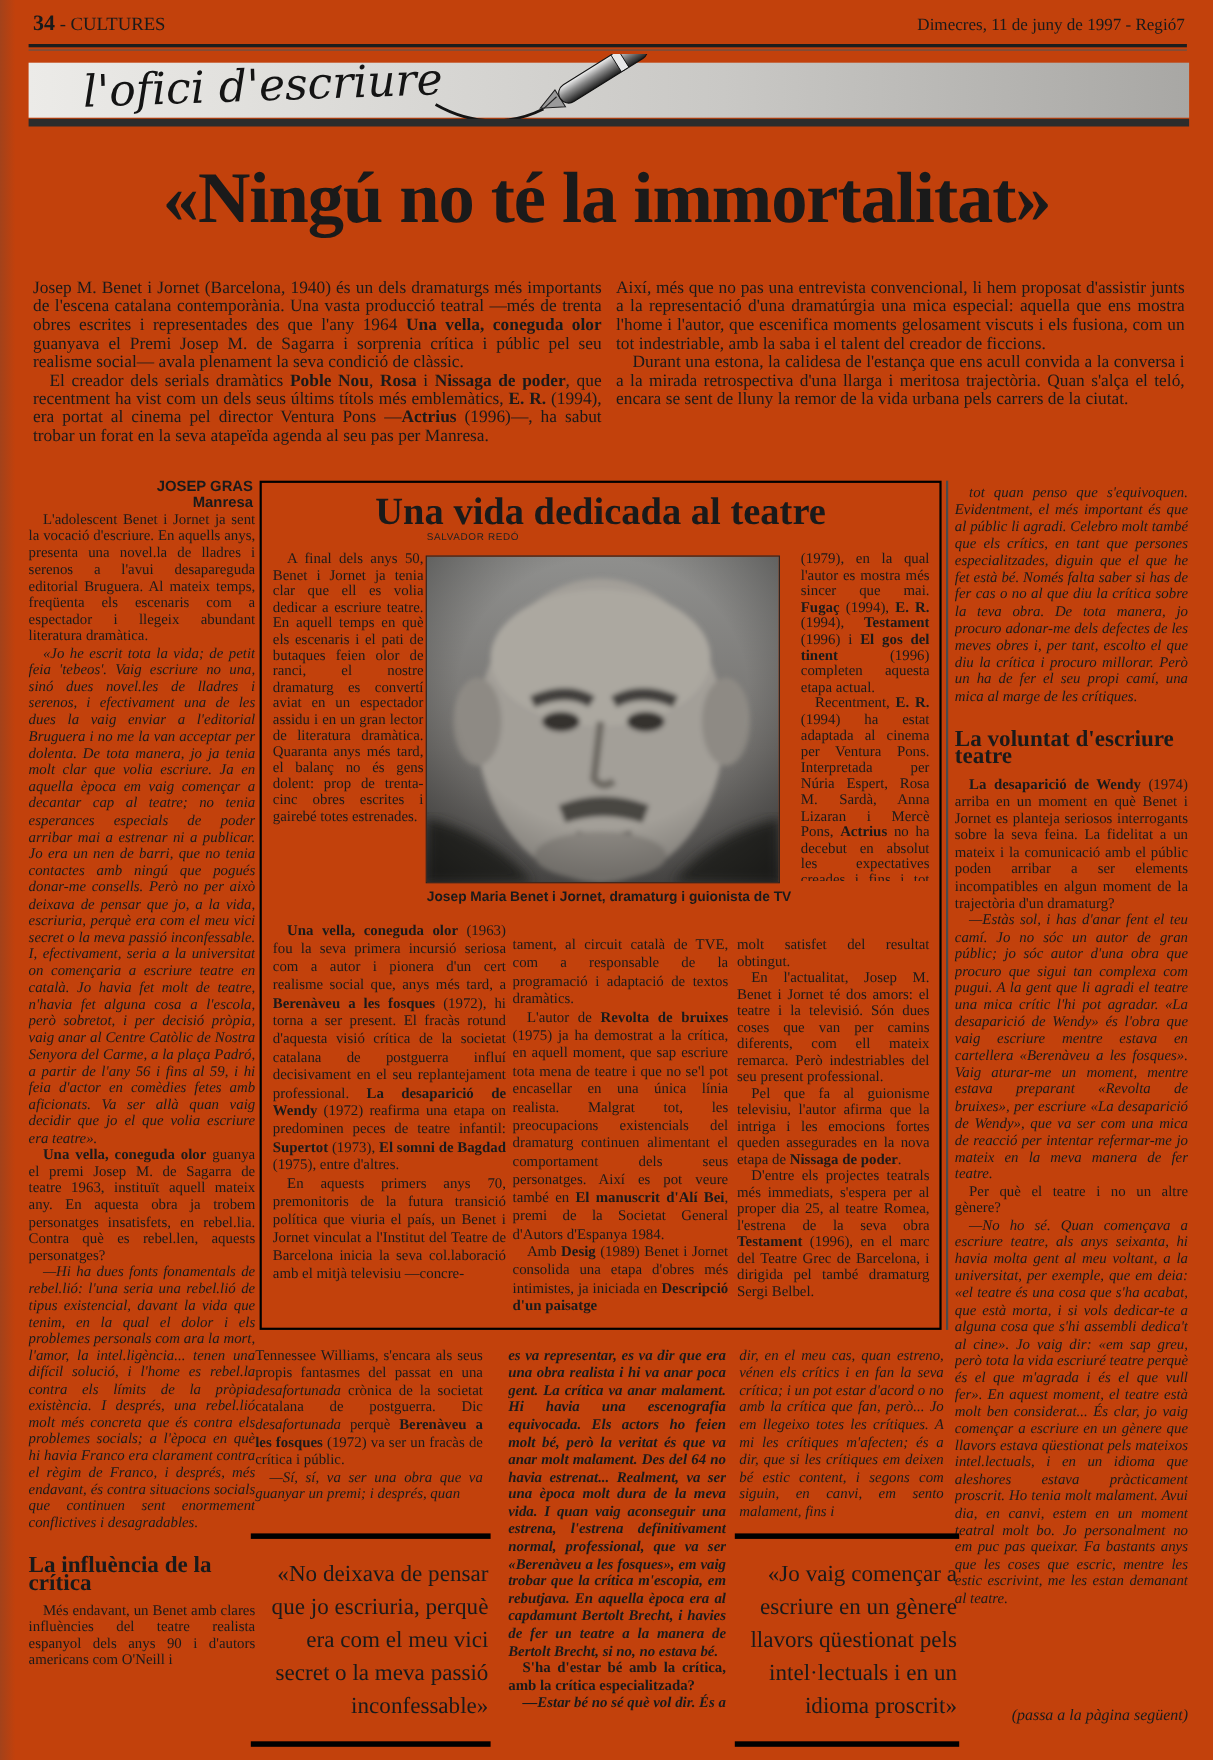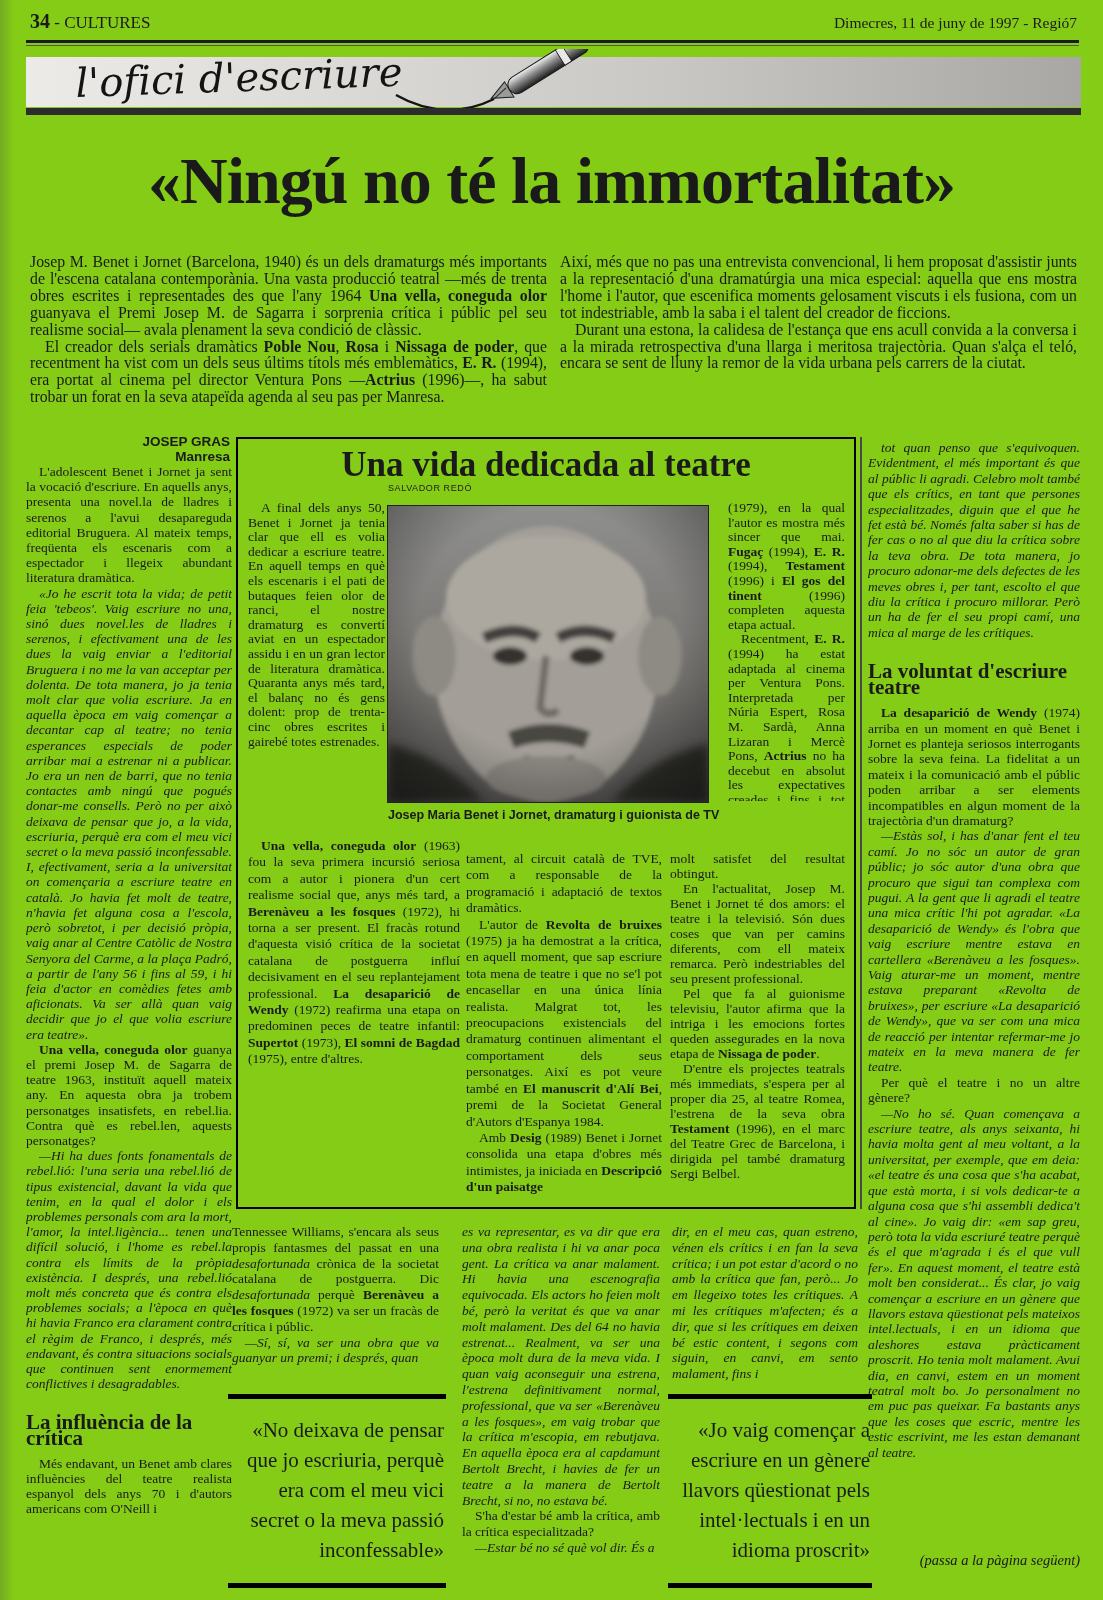--- a/index.html
+++ b/index.html
@@ -1,17 +1,17 @@
 <!DOCTYPE html>
 <html lang="ca"><head>
 <meta charset="utf-8">
 <style>
   html,body{margin:0;padding:0;background:#cfcdc8;}
   .page{position:relative;width:1103px;height:1600px;margin:0 auto;
-        background:#84cc16;overflow:hidden;color:#1a1a1a;
+        background:#c2410c;overflow:hidden;color:#1a1a1a;
         font-family:"Liberation Serif","DejaVu Serif",serif;
         box-shadow:0 0 14px rgba(0,0,0,.45);}
   .page::before{content:"";position:absolute;left:0;top:0;width:14px;height:100%;
         background:linear-gradient(to right,rgba(70,70,70,.25),rgba(0,0,0,0));pointer-events:none;}
   
   .mast-left{position:absolute;left:30px;top:10px;font-size:17px;}
   .mast-left b{font-size:20px;}
   .mast-right{position:absolute;right:26px;top:14px;font-size:15.5px;}
   .mast-rule{position:absolute;left:26px;right:24px;top:40px;height:3px;background:#1d1d1d;}
   .mast-rule2{position:absolute;left:26px;right:24px;top:45px;height:1px;background:#555;}
@@ -58,21 +58,21 @@
   .bxCbot{left:432px;top:412px;width:175px;height:346px;line-height:15px;}
   
   .vrule{position:absolute;left:860px;top:437px;width:2px;height:772px;background:#4a4a4a;}
   
   .rightcol{left:868px;top:440px;width:212px;height:1106px;font-size:13.5px;line-height:15.4px;}
   .footer-line{position:absolute;left:868px;top:1552px;width:212px;text-align:right;
         font-style:italic;font-size:14.5px;}
   
   .bcol{font-size:13.5px;line-height:15.8px;}
   .bcol1{left:232px;top:1224px;width:207px;height:168px;}
-  .bcol2{left:462px;top:1224px;width:198px;height:374px;}
+  .bcol2{left:462px;top:1224px;width:198px;height:374px;font-weight:bold;}
   .bcol3{left:672px;top:1224px;width:186px;height:162px;}
   .pq{position:absolute;border-top:5px solid #000;border-bottom:5px solid #000;
         padding:16px 2px 18px;text-align:right;font-size:21px;line-height:30px;}
   .pq1{left:228px;top:1394px;width:214px;}
   .pq2{left:668px;top:1394px;width:200px;}
 </style>
 </head>
 <body>
 
 <div class="page">
@@ -117,21 +117,21 @@
   <div class="col leftcol">
     <div class="byline">
       <div>JOSEP GRAS</div>
       <div>Manresa</div>
     </div>
     <p class="p">L'adolescent Benet i Jornet ja sent la vocació d'escriure. En aquells anys, presenta una novel.la de lladres i serenos a l'avui desapareguda editorial Bruguera. Al mateix temps, freqüenta els escenaris com a espectador i llegeix abundant literatura dramàtica.</p>
     <p class="p it">«Jo he escrit tota la vida; de petit feia 'tebeos'. Vaig escriure no una, sinó dues novel.les de lladres i serenos, i efectivament una de les dues la vaig enviar a l'editorial Bruguera i no me la van acceptar per dolenta. De tota manera, jo ja tenia molt clar que volia escriure. Ja en aquella època em vaig començar a decantar cap al teatre; no tenia esperances especials de poder arribar mai a estrenar ni a publicar. Jo era un nen de barri, que no tenia contactes amb ningú que pogués donar-me consells. Però no per això deixava de pensar que jo, a la vida, escriuria, perquè era com el meu vici secret o la meva passió inconfessable. I, efectivament, seria a la universitat on començaria a escriure teatre en català. Jo havia fet molt de teatre, n'havia fet alguna cosa a l'escola, però sobretot, i per decisió pròpia, vaig anar al Centre Catòlic de Nostra Senyora del Carme, a la plaça Padró, a partir de l'any 56 i fins al 59, i hi feia d'actor en comèdies fetes amb aficionats. Va ser allà quan vaig decidir que jo el que volia escriure era teatre».</p>
     <p class="p"><b>Una vella, coneguda olor</b> guanya el premi Josep M. de Sagarra de teatre 1963, instituït aquell mateix any. En aquesta obra ja trobem personatges insatisfets, en rebel.lia. Contra què es rebel.len, aquests personatges?</p>
     <p class="p it">—Hi ha dues fonts fonamentals de rebel.lió: l'una seria una rebel.lió de tipus existencial, davant la vida que tenim, en la qual el dolor i els problemes personals com ara la mort, l'amor, la intel.ligència... tenen una difícil solució, i l'home es rebel.la contra els límits de la pròpia existència. I després, una rebel.lió molt més concreta que és contra els problemes socials; a l'època en què hi havia Franco era clarament contra el règim de Franco, i després, més endavant, és contra situacions socials que continuen sent enormement conflictives i desagradables.</p>
     <div class="subhead">La influència de la crítica</div>
-    <p class="p">Més endavant, un Benet amb clares influències del teatre realista espanyol dels anys 70 i d'autors americans com O'Neill i</p>
+    <p class="p">Més endavant, un Benet amb clares influències del teatre realista espanyol dels anys 90 i d'autors americans com O'Neill i</p>
   </div>
 
   <div class="box">
     <div class="box-title">Una vida dedicada al teatre</div>
     <div class="credit">SALVADOR REDÓ</div>
 
     <svg class="photo" viewBox="0 0 320 296" preserveAspectRatio="none">
       <defs>
         <linearGradient id="bgG" x1="0" y1="0" x2="0" y2="1">
           <stop offset="0" stop-color="#8f8f8d"></stop>
@@ -171,20 +171,21 @@
       <rect width="320" height="296" fill="url(#vig)"></rect>
     </svg>
 
     <div class="caption">Josep Maria Benet i Jornet, dramaturg i guionista de TV</div>
 
     <div class="col boxcol bxAtop">
       <p class="p">A final dels anys 50, Benet i Jornet ja tenia clar que ell es volia dedicar a escriure teatre. En aquell temps en què els escenaris i el pati de butaques feien olor de ranci, el nostre dramaturg es convertí aviat en un espectador assidu i en un gran lector de literatura dramàtica. Quaranta anys més tard, el balanç no és gens dolent: prop de trenta-cinc obres escrites i gairebé totes estrenades.</p>
     </div>
     <div class="col boxcol bxAbot">
       <p class="p"><b>Una vella, coneguda olor</b> (1963) fou la seva primera incursió seriosa com a autor i pionera d'un cert realisme social que, anys més tard, a <b>Berenàveu a les fosques</b> (1972), hi torna a ser present. El fracàs rotund d'aquesta visió crítica de la societat catalana de postguerra influí decisivament en el seu replantejament professional. <b>La desaparició de Wendy</b> (1972) reafirma una etapa on predominen peces de teatre infantil: <b>Supertot</b> (1973), <b>El somni de Bagdad</b> (1975), entre d'altres.</p>
+      <p class="p">En aquests primers anys 70, premonitoris de la futura transició política que viuria el país, un Benet i Jornet vinculat a l'Institut del Teatre de Barcelona inicia la seva col.laboració amb el mitjà televisiu —concre-</p>
     </div>
     <div class="col boxcol bxB">
       <p class="p" style="text-indent:0">tament, al circuit català de TVE, com a responsable de la programació i adaptació de textos dramàtics.</p>
       <p class="p">L'autor de <b>Revolta de bruixes</b> (1975) ja ha demostrat a la crítica, en aquell moment, que sap escriure tota mena de teatre i que no se'l pot encasellar en una única línia realista. Malgrat tot, les preocupacions existencials del dramaturg continuen alimentant el comportament dels seus personatges. Així es pot veure també en <b>El manuscrit d'Alí Bei</b>, premi de la Societat General d'Autors d'Espanya 1984.</p>
       <p class="p">Amb <b>Desig</b> (1989) Benet i Jornet consolida una etapa d'obres més intimistes, ja iniciada en <b>Descripció d'un paisatge</b></p>
     </div>
     <div class="col boxcol bxCtop">
       <p class="p" style="text-indent:0">(1979), en la qual l'autor es mostra més sincer que mai. <b>Fugaç</b> (1994), <b>E. R.</b> (1994), <b>Testament</b> (1996) i <b>El gos del tinent</b> (1996) completen aquesta etapa actual.</p>
       <p class="p">Recentment, <b>E. R.</b> (1994) ha estat adaptada al cinema per Ventura Pons. Interpretada per Núria Espert, Rosa M. Sardà, Anna Lizaran i Mercè Pons, <b>Actrius</b> no ha decebut en absolut les expectatives creades i fins i tot l'autor de l'obra teatral s'ha declarat</p>
     </div>

